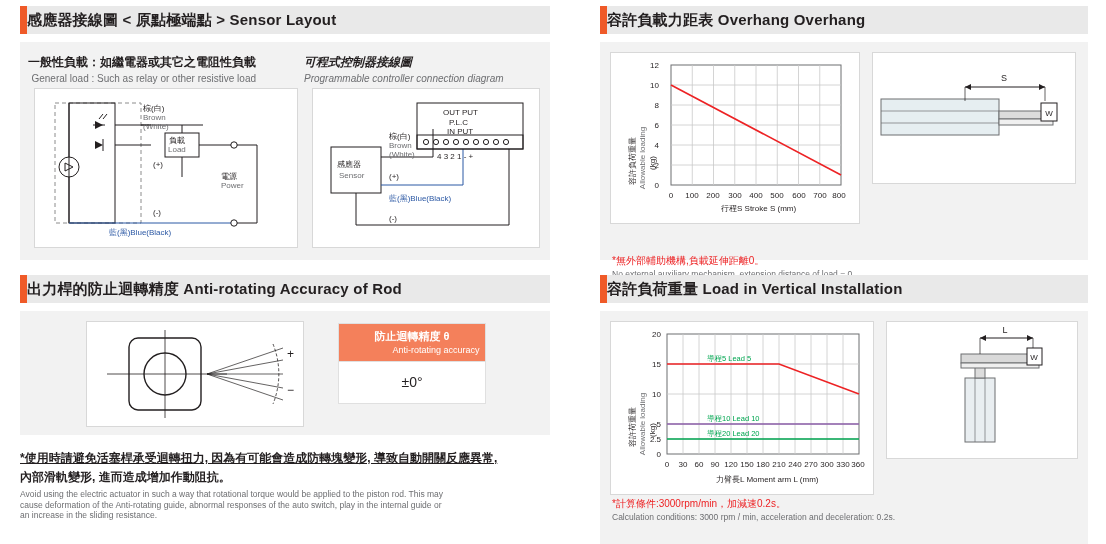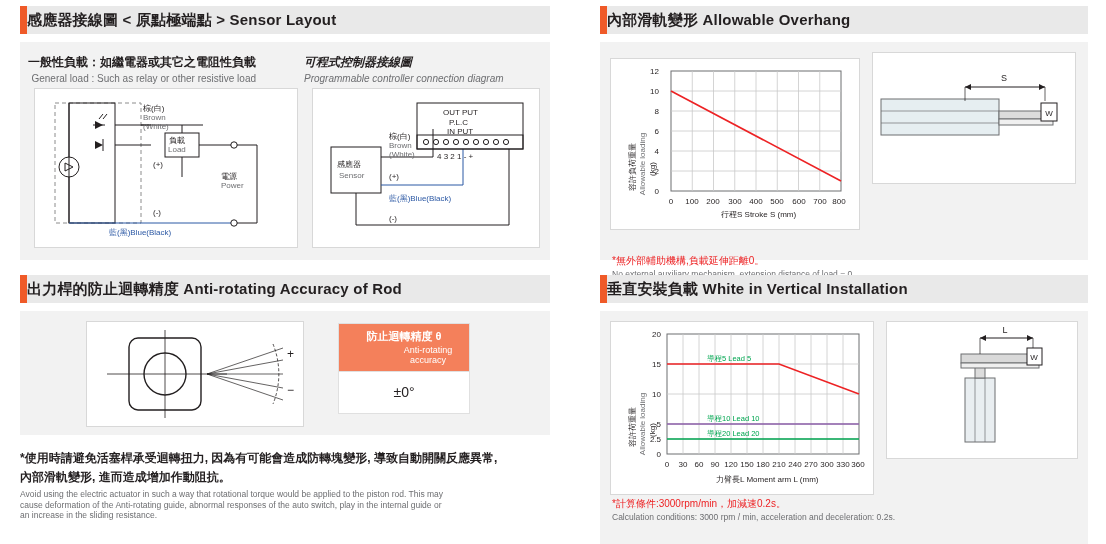--- a/index.html
+++ b/index.html
@@ -125,25 +125,25 @@
         <text class="lbl" x="76" y="132">(-)</text>
       </svg>
     </div>
 
   </div>
 </div>
 
 <div class="panel" style="left:600px;top:6px;width:488px;">
   <div class="sec-head">
     <div class="bar"></div>
-    <div class="txt">內部滑軌變形 Allowable Overhang</div>
+    <div class="txt">容許負載力距表 Overhang Overhang</div>
   </div>
   <div class="sec-body" style="height:218px;margin-top:8px;">
 
-    <div class="white-box" style="position:absolute;left:10px;top:16px;width:248px;height:170px;">
+    <div class="white-box" style="position:absolute;left:10px;top:10px;width:248px;height:170px;">
       <svg width="248" height="170" viewBox="0 0 248 170">
 
         <rect x="60" y="12" width="170" height="120" fill="#ffffff" stroke="#6d6e71" stroke-width="1"></rect>
 
         <g stroke="#c9c9c9" stroke-width="0.8">
           <line x1="81.25" y1="12" x2="81.25" y2="132"></line>
           <line x1="102.5" y1="12" x2="102.5" y2="132"></line>
           <line x1="123.75" y1="12" x2="123.75" y2="132"></line>
           <line x1="145" y1="12" x2="145" y2="132"></line>
           <line x1="166.25" y1="12" x2="166.25" y2="132"></line>
@@ -233,42 +233,42 @@
           <line x1="120" y1="52" x2="196" y2="52"></line>
           <line x1="120" y1="52" x2="196" y2="66"></line>
           <line x1="120" y1="52" x2="196" y2="78"></line>
         </g>
         <path d="M186 22 A 80 80 0 0 1 186 82" fill="none" stroke="#231f20" stroke-width="0.8" stroke-dasharray="3,2"></path>
         <text class="lbl" x="200" y="36" style="font-size:12px;">+</text>
         <text class="lbl" x="200" y="72" style="font-size:12px;">−</text>
       </svg>
     </div>
 
-    <div style="position:absolute;left:318px;top:12px;width:132px;">
+    <div style="position:absolute;left:318px;top:12px;width:148px;">
       <div style="background:#f4805b;color:#ffffff;text-align:center;padding:5px 0 6px 0;border:1px solid #e0e0e0;">
         <div style="font-size:11px;font-weight:bold;">防止迴轉精度 θ</div>
         <div style="font-size:9px;margin-top:1px;padding-left:48px;">Anti-rotating accuracy</div>
       </div>
       <div style="background:#ffffff;border:1px solid #e0e0e0;border-top:none;text-align:center;padding:12px 0 13px 0;font-size:14px;">±0°</div>
     </div>
   </div>
 
   <div style="margin-top:14px;">
-    <div class="cn" style="line-height:1.55;">*使用時請避免活塞桿承受迴轉扭力, 因為有可能會造成防轉塊變形, 導致自動開關反應異常,</div>
+    <div class="cn" style="line-height:1.55;text-decoration:underline;">*使用時請避免活塞桿承受迴轉扭力, 因為有可能會造成防轉塊變形, 導致自動開關反應異常,</div>
     <div class="cn" style="line-height:1.55;">內部滑軌變形, 進而造成增加作動阻抗。</div>
     <div class="tiny" style="margin-top:3px;">Avoid using the electric actuator in such a way that rotational torque would be applied to the piston rod. This may</div>
     <div class="tiny">cause deformation of the Anti-rotating guide, abnormal responses of the auto switch, play in the internal guide or</div>
     <div class="tiny">an increase in the sliding resistance.</div>
   </div>
 </div>
 
 <div class="panel" style="left:600px;top:275px;width:488px;">
   <div class="sec-head">
     <div class="bar"></div>
-    <div class="txt">垂直安裝負載 White in Vertical Installation</div>
+    <div class="txt">容許負荷重量 Load in Vertical Installation</div>
   </div>
   <div class="sec-body" style="height:250px;margin-top:8px;">
 
     <div class="white-box" style="position:absolute;left:10px;top:10px;width:262px;height:172px;">
       <svg width="262" height="172" viewBox="0 0 262 172">
 
         <rect x="56" y="12" width="192" height="120" fill="#ffffff" stroke="#6d6e71" stroke-width="1"></rect>
 
         <g stroke="#c9c9c9" stroke-width="0.8">
           <line x1="56" y1="117" x2="248" y2="117"></line>

